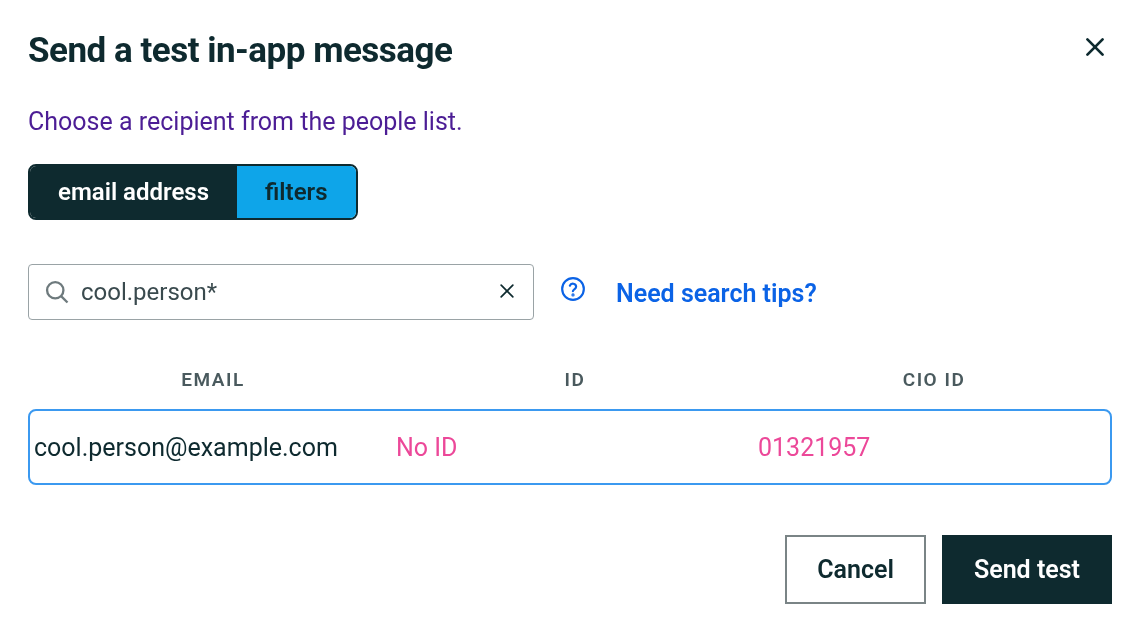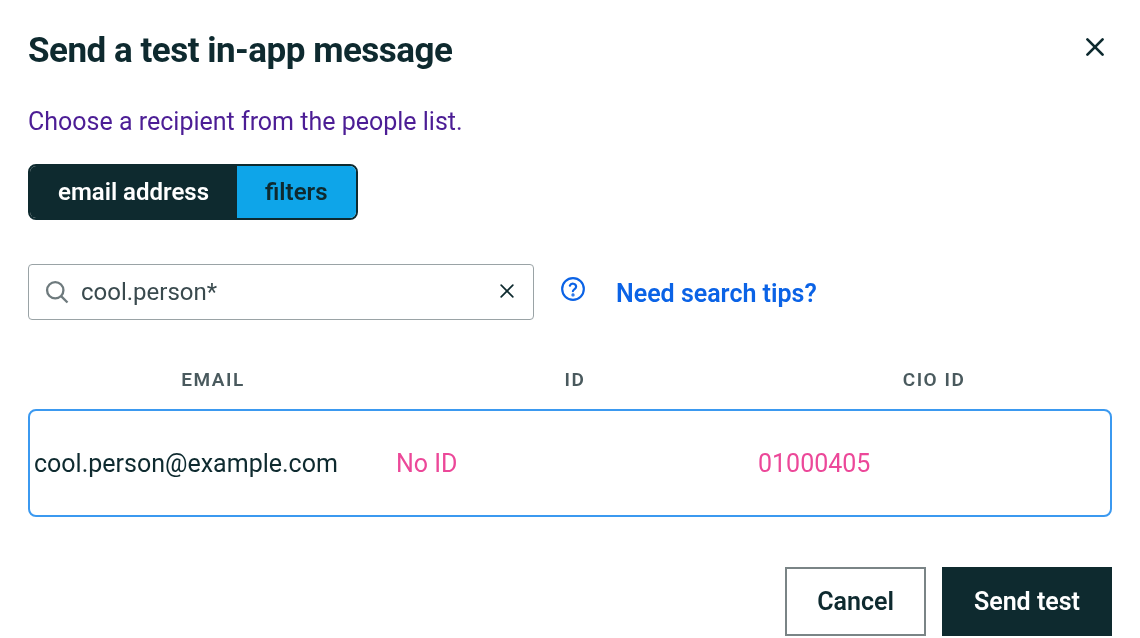--- a/index.html
+++ b/index.html
@@ -148,21 +148,21 @@
       letter-spacing: 1.5px;
       color: #4a5a5e;
       text-transform: uppercase;
     }
     .table-row {
       display: grid;
       grid-template-columns: 362px 362px 1fr;
       align-items: center;
       border: 2px solid #3b99f0;
       border-radius: 8px;
-      height: 108px;
+      height: 76px;
       padding: 0 0 0 4px;
       cursor: pointer;
     }
     .td {
       font-size: 25px;
       color: #ec4899;
       white-space: nowrap;
       overflow: hidden;
       text-overflow: ellipsis;
       padding-right: 12px;
@@ -251,21 +251,21 @@
 
 <div class="table">
   <div class="table-header">
     <div class="th">EMAIL</div>
     <div class="th">ID</div>
     <div class="th">CIO ID</div>
   </div>
   <div class="table-row">
     <div class="td email">cool.person@example.com</div>
     <div class="td">No ID</div>
-    <div class="td">01000405</div>
+    <div class="td">01321957</div>
   </div>
 </div>
 
 <div class="footer">
   <button class="btn btn-secondary">Cancel</button>
   <button class="btn btn-primary">Send test</button>
 </div>
 
 
 

